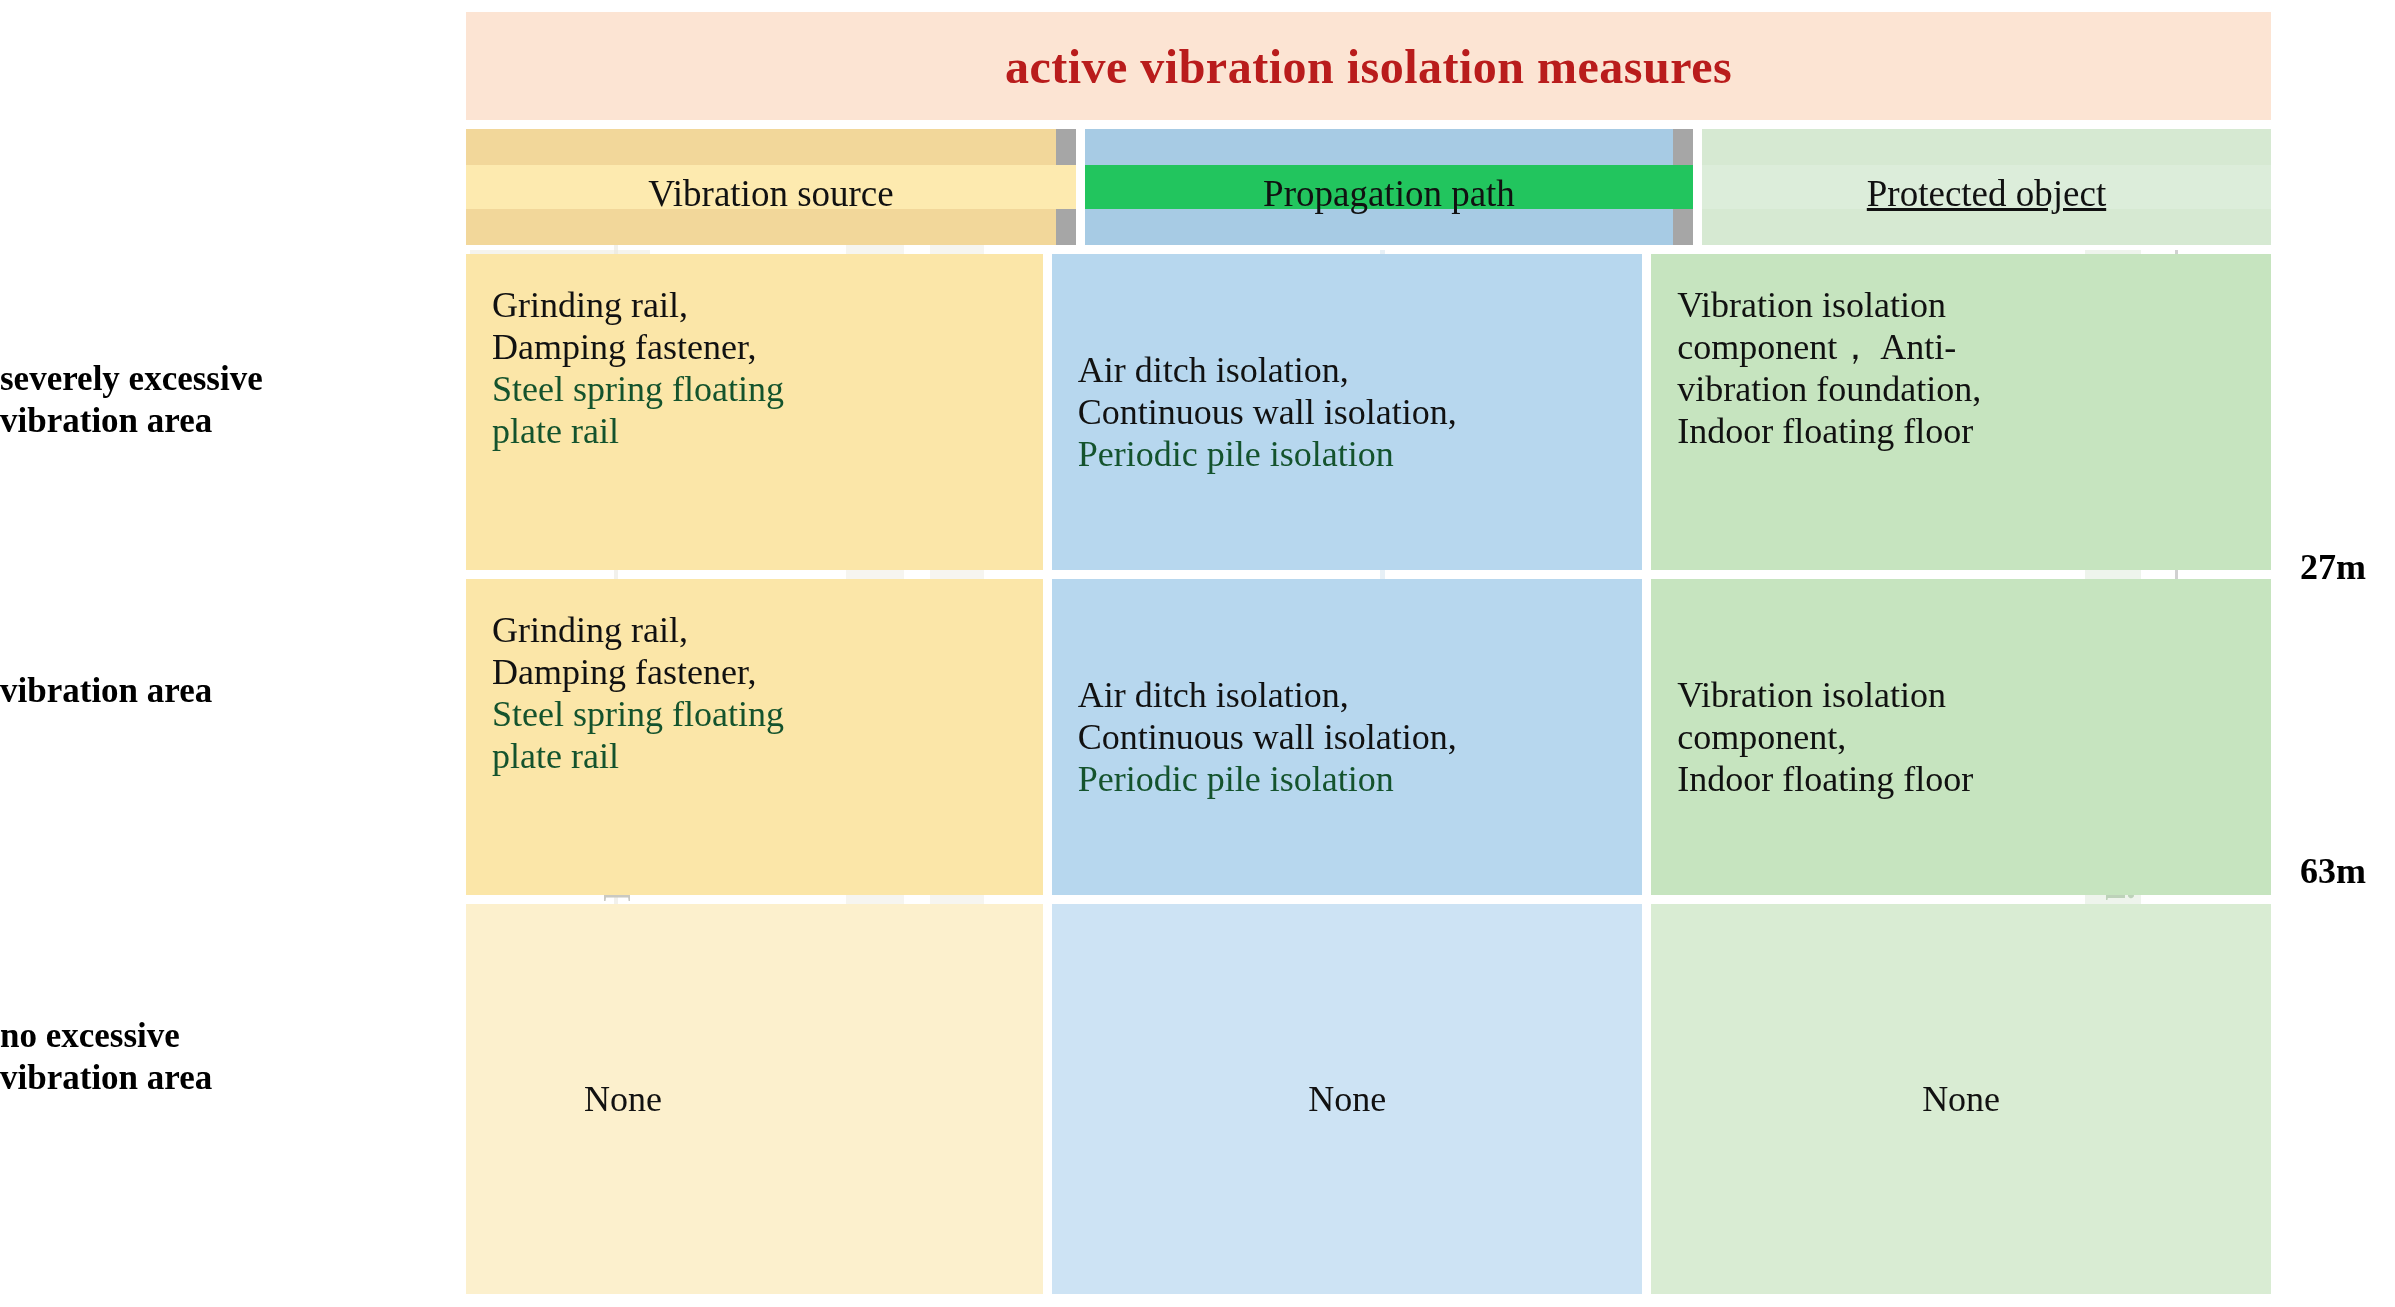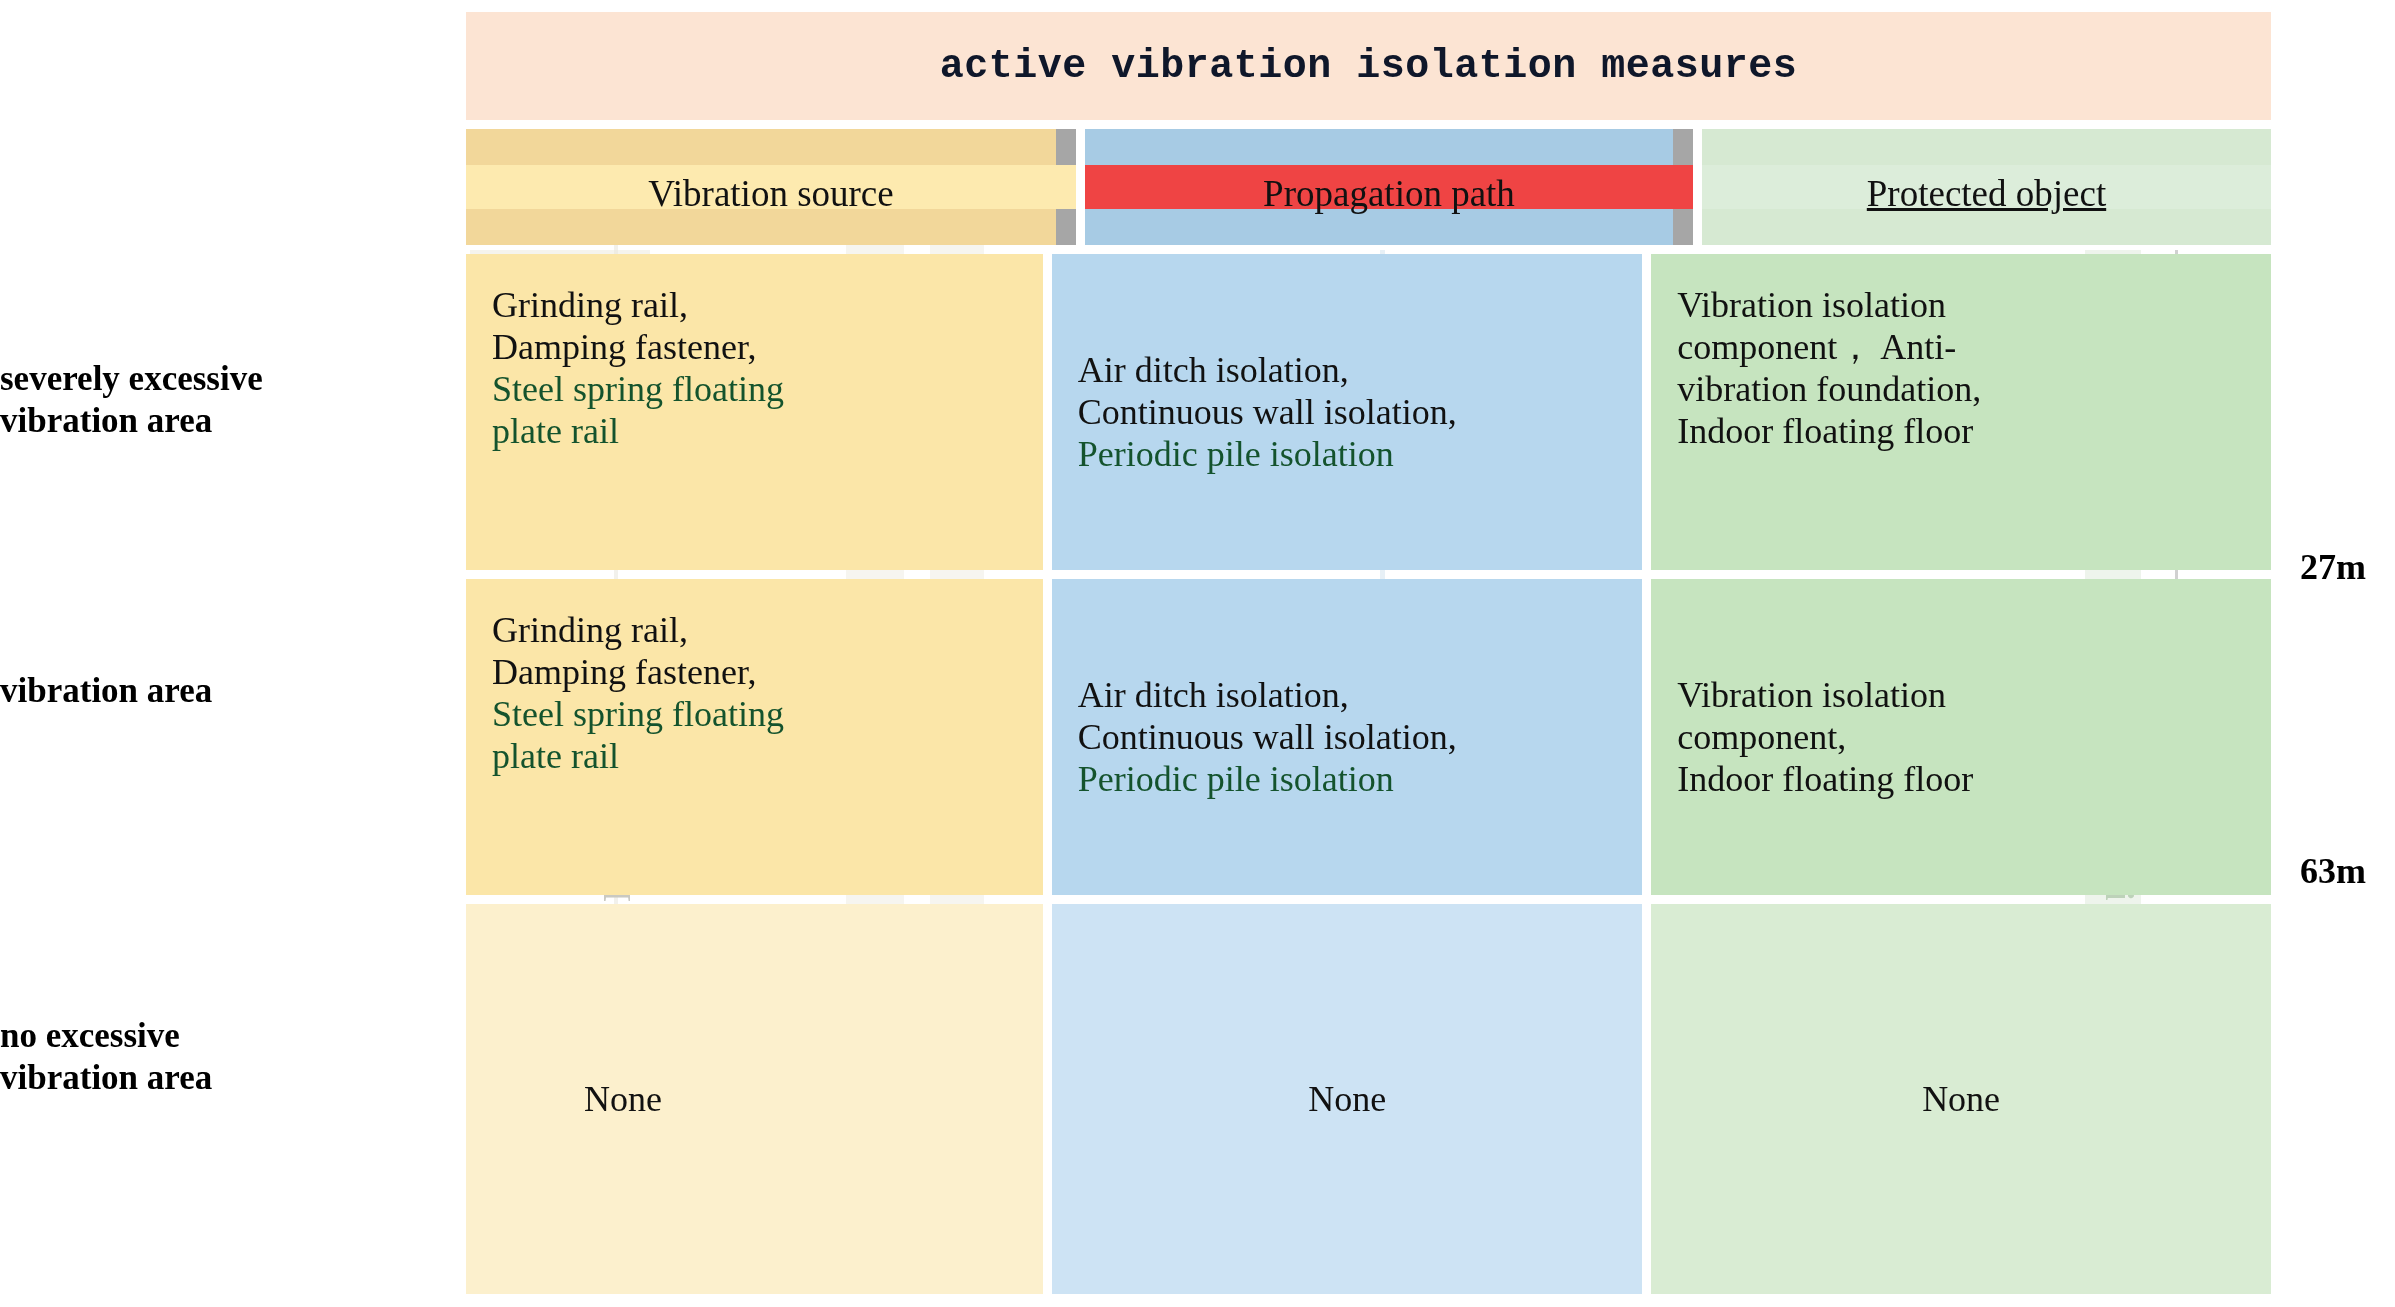--- a/index.html
+++ b/index.html
@@ -62,25 +62,24 @@
 
   
   #title-band {
     height: 108px;
     background: #fce4d3;
     display: flex;
     align-items: center;
     justify-content: center;
   }
   #title-band .band-inner {
-    font-size: 40px;
+    font-size: 48px;
     font-weight: bold;
-    color: #0f172a;
+    color: #b91c1c;
     letter-spacing: .5px;
-    font-family: Liberation Mono, monospace;
   }
 
   
   #header-row {
     display: flex;
     margin-top: 9px;
     height: 116px;
   }
   .hdr-cell {
     position: relative;
@@ -98,21 +97,21 @@
     left: 0; right: 0;
     height: 36px;
     z-index: 1;
   }
   .hdr-cell .stripe-top { top: 0; }
   .hdr-cell .stripe-bot { bottom: 0; }
 
   .col-src  { width: 610px; background: #fdeaaf; }
   .col-src .stripe-top, .col-src .stripe-bot { background: #f2d79a; }
   .gap-a { width: 9px; background: #ffffff; }
-  .col-path { width: 608px; background: #ef4444; }
+  .col-path { width: 608px; background: #22c55e; }
   .col-path .stripe-top, .col-path .stripe-bot { background: #a7cbe4; }
   .gap-b { width: 9px; background: #ffffff; }
   .col-obj  { width: 569px; background: #dcedda; text-decoration: underline; }
   .col-obj .stripe-top, .col-obj .stripe-bot { background: #d6e9d2; }
 
   
   .nub {
     position: absolute;
     width: 20px;
     height: 36px;

